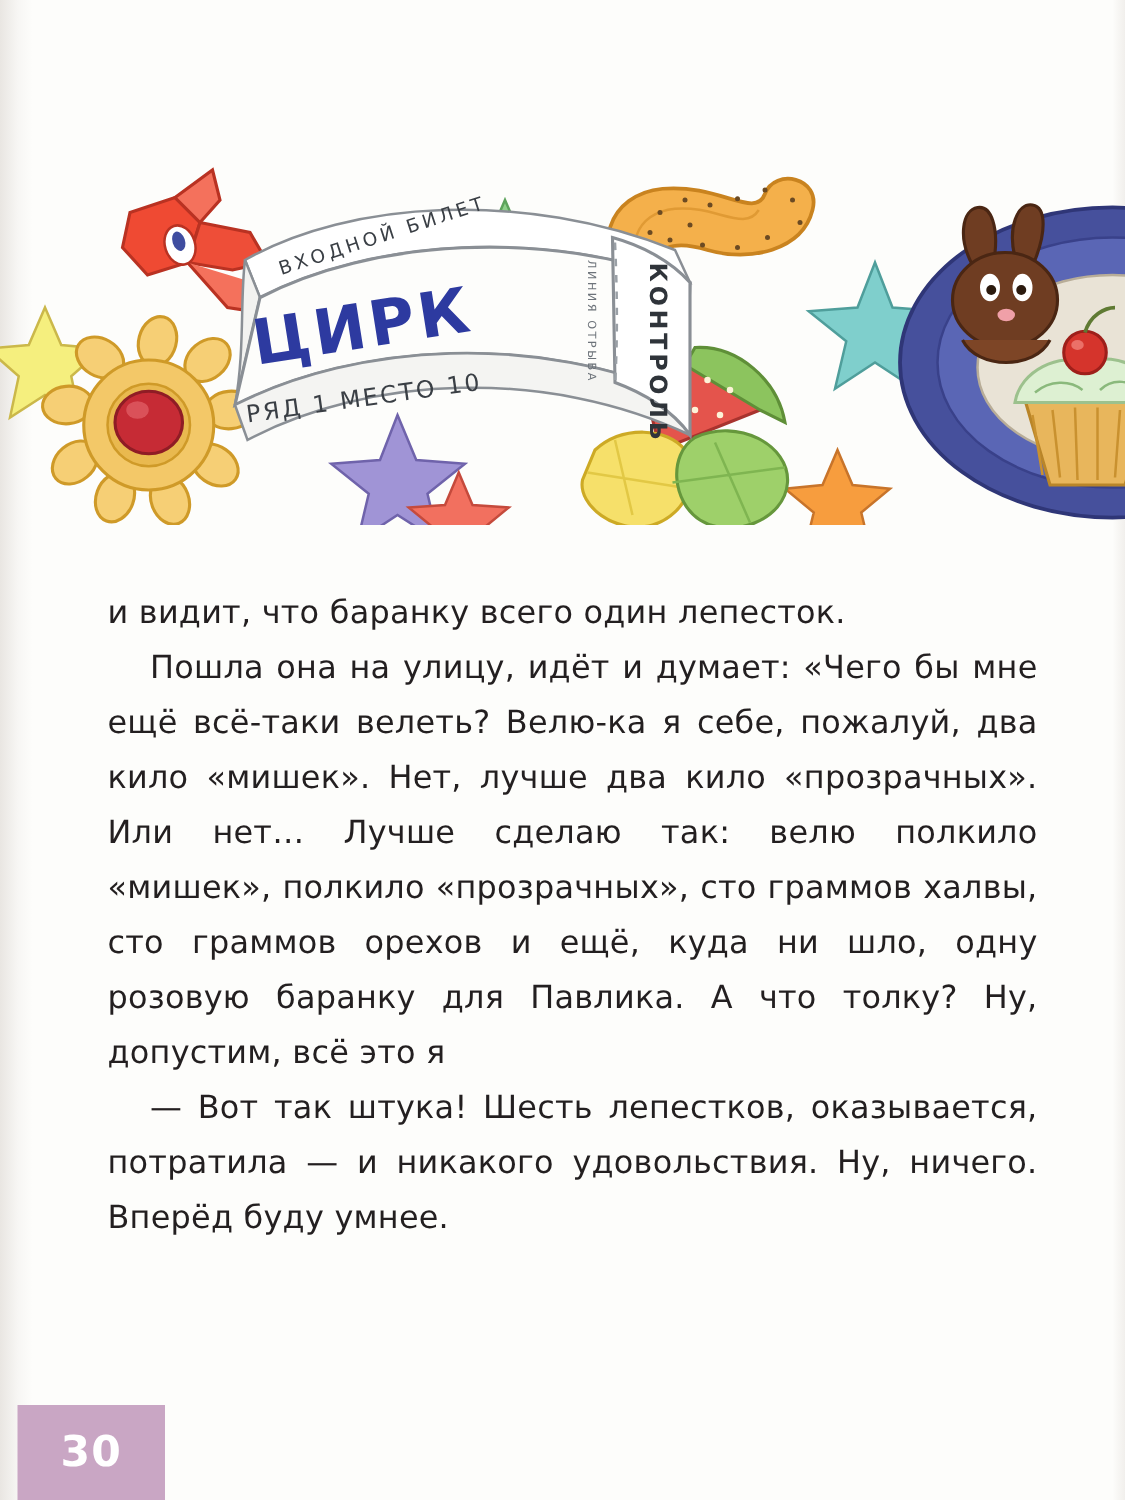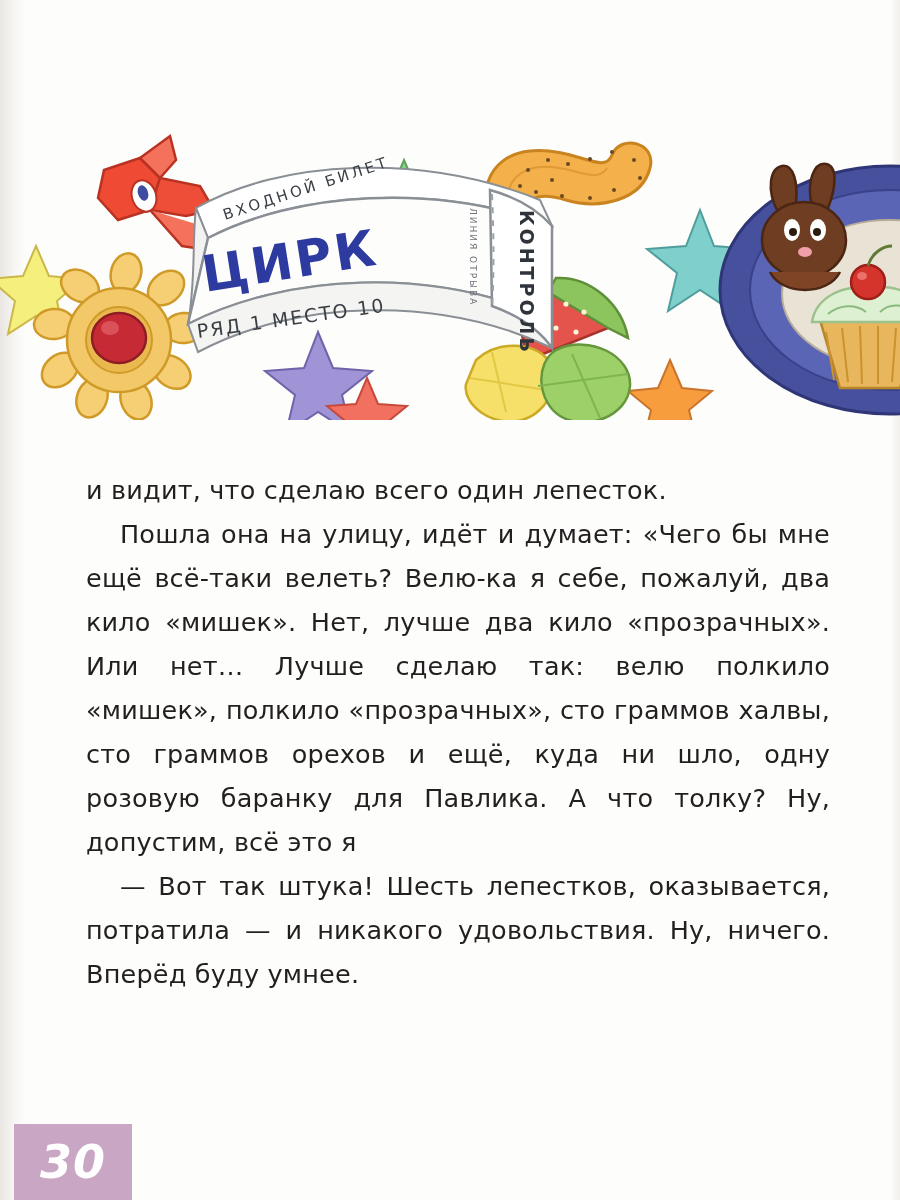--- a/index.html
+++ b/index.html
@@ -77,24 +77,23 @@
     width: 118px;
     height: 76px;
     background: #c9a6c4;
     display: flex;
     align-items: center;
     justify-content: center;
   }
   .page-number {
     color: #ffffff;
     font-family: "DejaVu Sans", sans-serif;
-    font-size: 46px;
+    font-size: 34px;
     font-weight: bold;
     letter-spacing: 1px;
-    font-style: italic;
   }
 </style>
 </head>
 <body>
 
 <div class="page">
 
   <div class="page-gutter"></div>
   <div class="page-gutter-right"></div>
 
@@ -229,21 +228,21 @@
         <text x="205" y="232" font-family="DejaVu Sans, sans-serif" font-size="50" font-weight="bold" fill="#2d3aa0" transform="rotate(-9 205 232)" letter-spacing="3">ЦИРК</text>
         <text x="198" y="278" font-family="DejaVu Sans, sans-serif" font-size="19" fill="#3a3f45" transform="rotate(-8 198 278)" letter-spacing="2">РЯД 1  МЕСТО 10</text>
         <text x="520" y="150" font-family="DejaVu Sans, sans-serif" font-size="19" font-weight="bold" fill="#2f343a" transform="rotate(90 520 150)" letter-spacing="3">КОНТРОЛЬ</text>
         <text x="470" y="148" font-family="DejaVu Sans, sans-serif" font-size="9" fill="#6d737a" transform="rotate(90 470 148)" letter-spacing="2">ЛИНИЯ ОТРЫВА</text>
       </g>
 
     </svg>
   </div>
 
   <div class="body-text">
-    <p class="para">и видит, что сделаю всего один лепес­ток.</p>
+    <p class="para">и видит, что баранку всего один лепес­ток.</p>
     <p class="para indent">Пошла она на улицу, идёт и дума­ет: «Чего бы мне ещё всё-таки ве­леть? Велю-ка я себе, пожалуй, два кило «мишек». Нет, лучше два кило «прозрачных». Или нет… Лучше сделаю так: велю полкило «мишек», полкило «прозрачных», сто граммов халвы, сто граммов орехов и ещё, куда ни шло, одну розовую баранку для Павлика. А что толку? Ну, допустим, всё это я</p>
     <p class="para indent">— Вот так штука! Шесть лепестков, оказывается, потратила — и никакого удовольствия. Ну, ничего. Вперёд буду умнее.</p>
   </div>
 
   <div class="page-number-badge">
     <span class="page-number">30</span>
   </div>
 
 </div>
 

